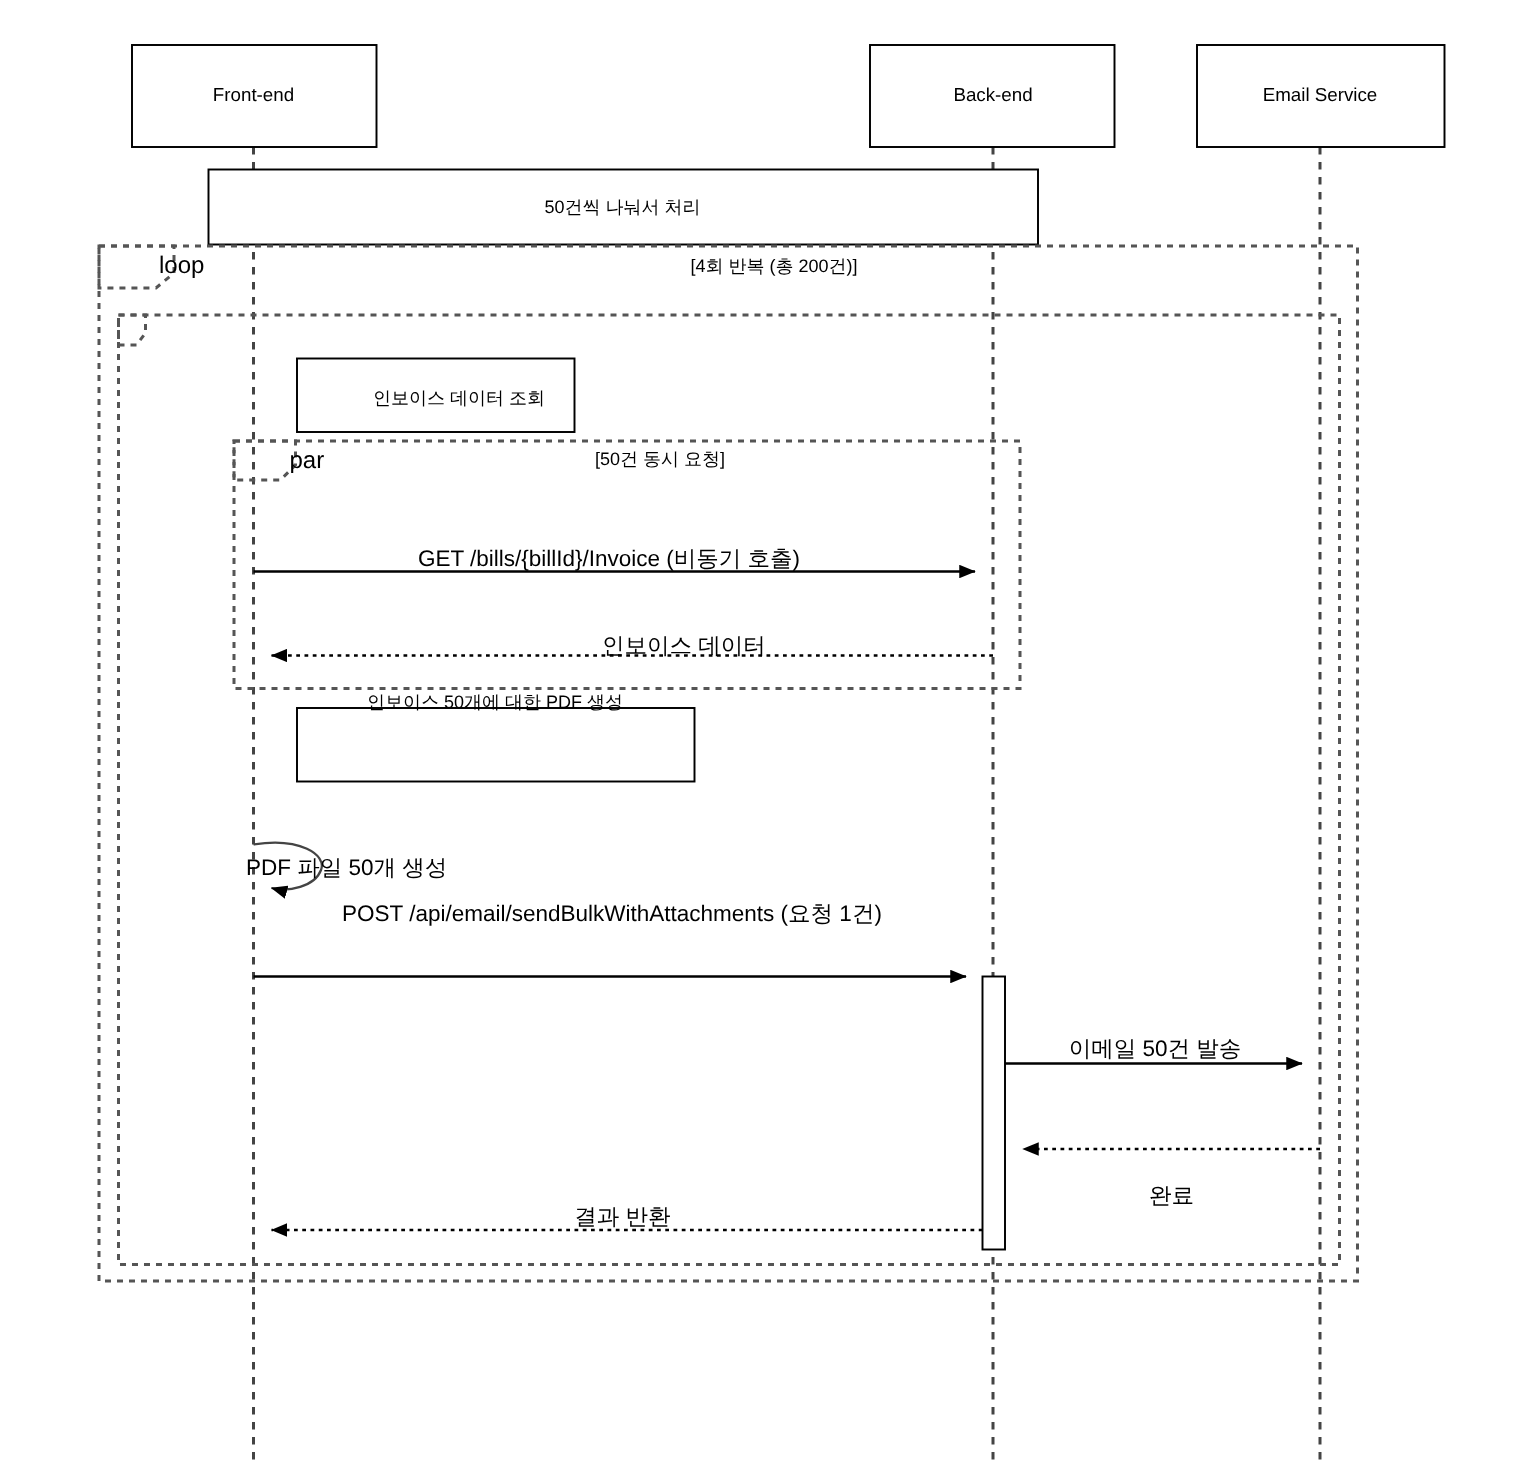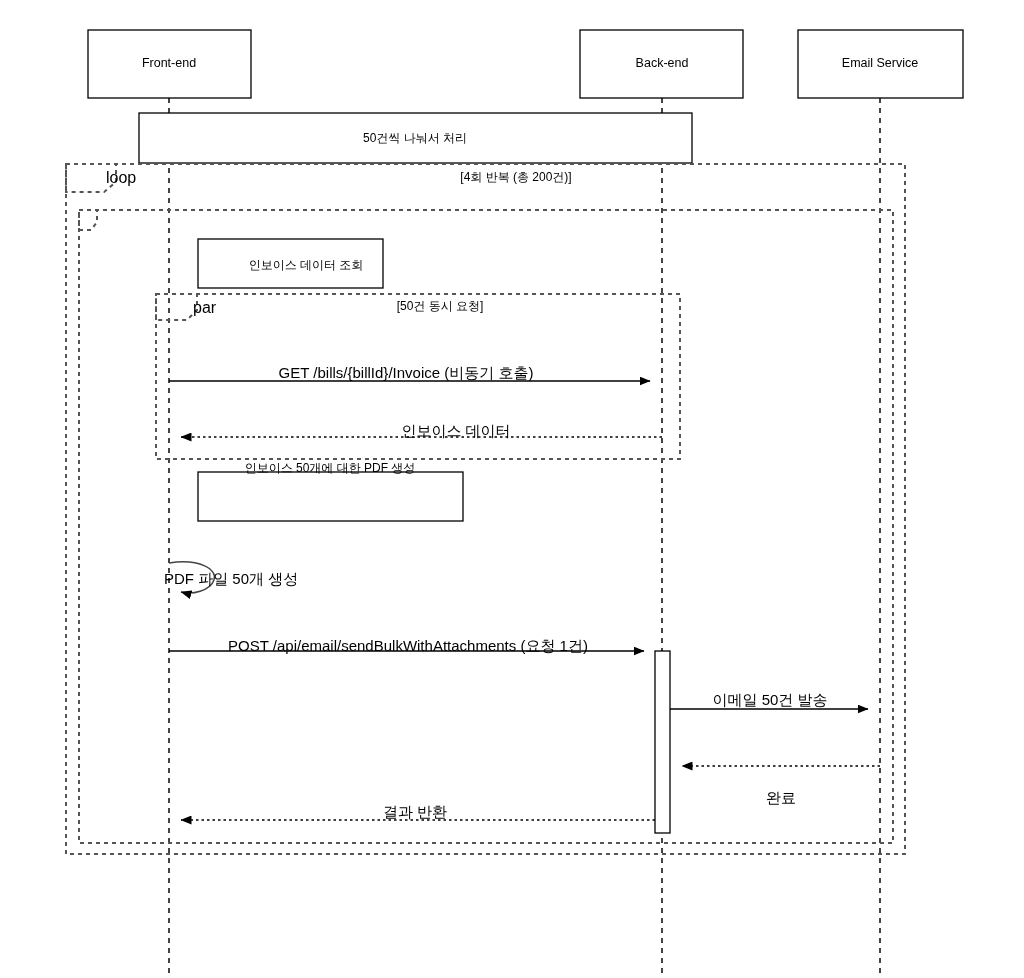--- a/index.html
+++ b/index.html
@@ -135,21 +135,21 @@
   <div class="lbl lbl-center frag-guard" style="left:434px; top:300px;padding-left:12px;">[50건 동시 요청]</div>
 
   <div class="lbl lbl-center msg-text" style="left:406px; top:365px;">GET /bills/{billId}/Invoice (비동기 호출)</div>
 
   <div class="lbl lbl-center msg-text" style="left:416px; top:423px;margin-left:40px;">인보이스 데이터</div>
 
   <div class="lbl lbl-center note-text" style="left:330px; top:462px;">인보이스 50개에 대한 PDF 생성</div>
 
   <div class="lbl msg-text" style="left:164px; top:571px;">PDF 파일 50개 생성</div>
 
-  <div class="lbl lbl-center msg-text" style="left:408px; top:638px;">POST /api/email/sendBulkWithAttachments (요청 1건)</div>
+  <div class="lbl lbl-center msg-text" style="left:408px; top:602px;">POST /api/email/sendBulkWithAttachments (요청 1건)</div>
 
   <div class="lbl lbl-center msg-text" style="left:770px; top:692px;">이메일 50건 발송</div>
 
   <div class="lbl lbl-center msg-text" style="left:781px; top:750px;margin-top:40px;">완료</div>
 
   <div class="lbl lbl-center msg-text" style="left:415px; top:804px;">결과 반환</div>
 
 </div>
 
 </body></html>

